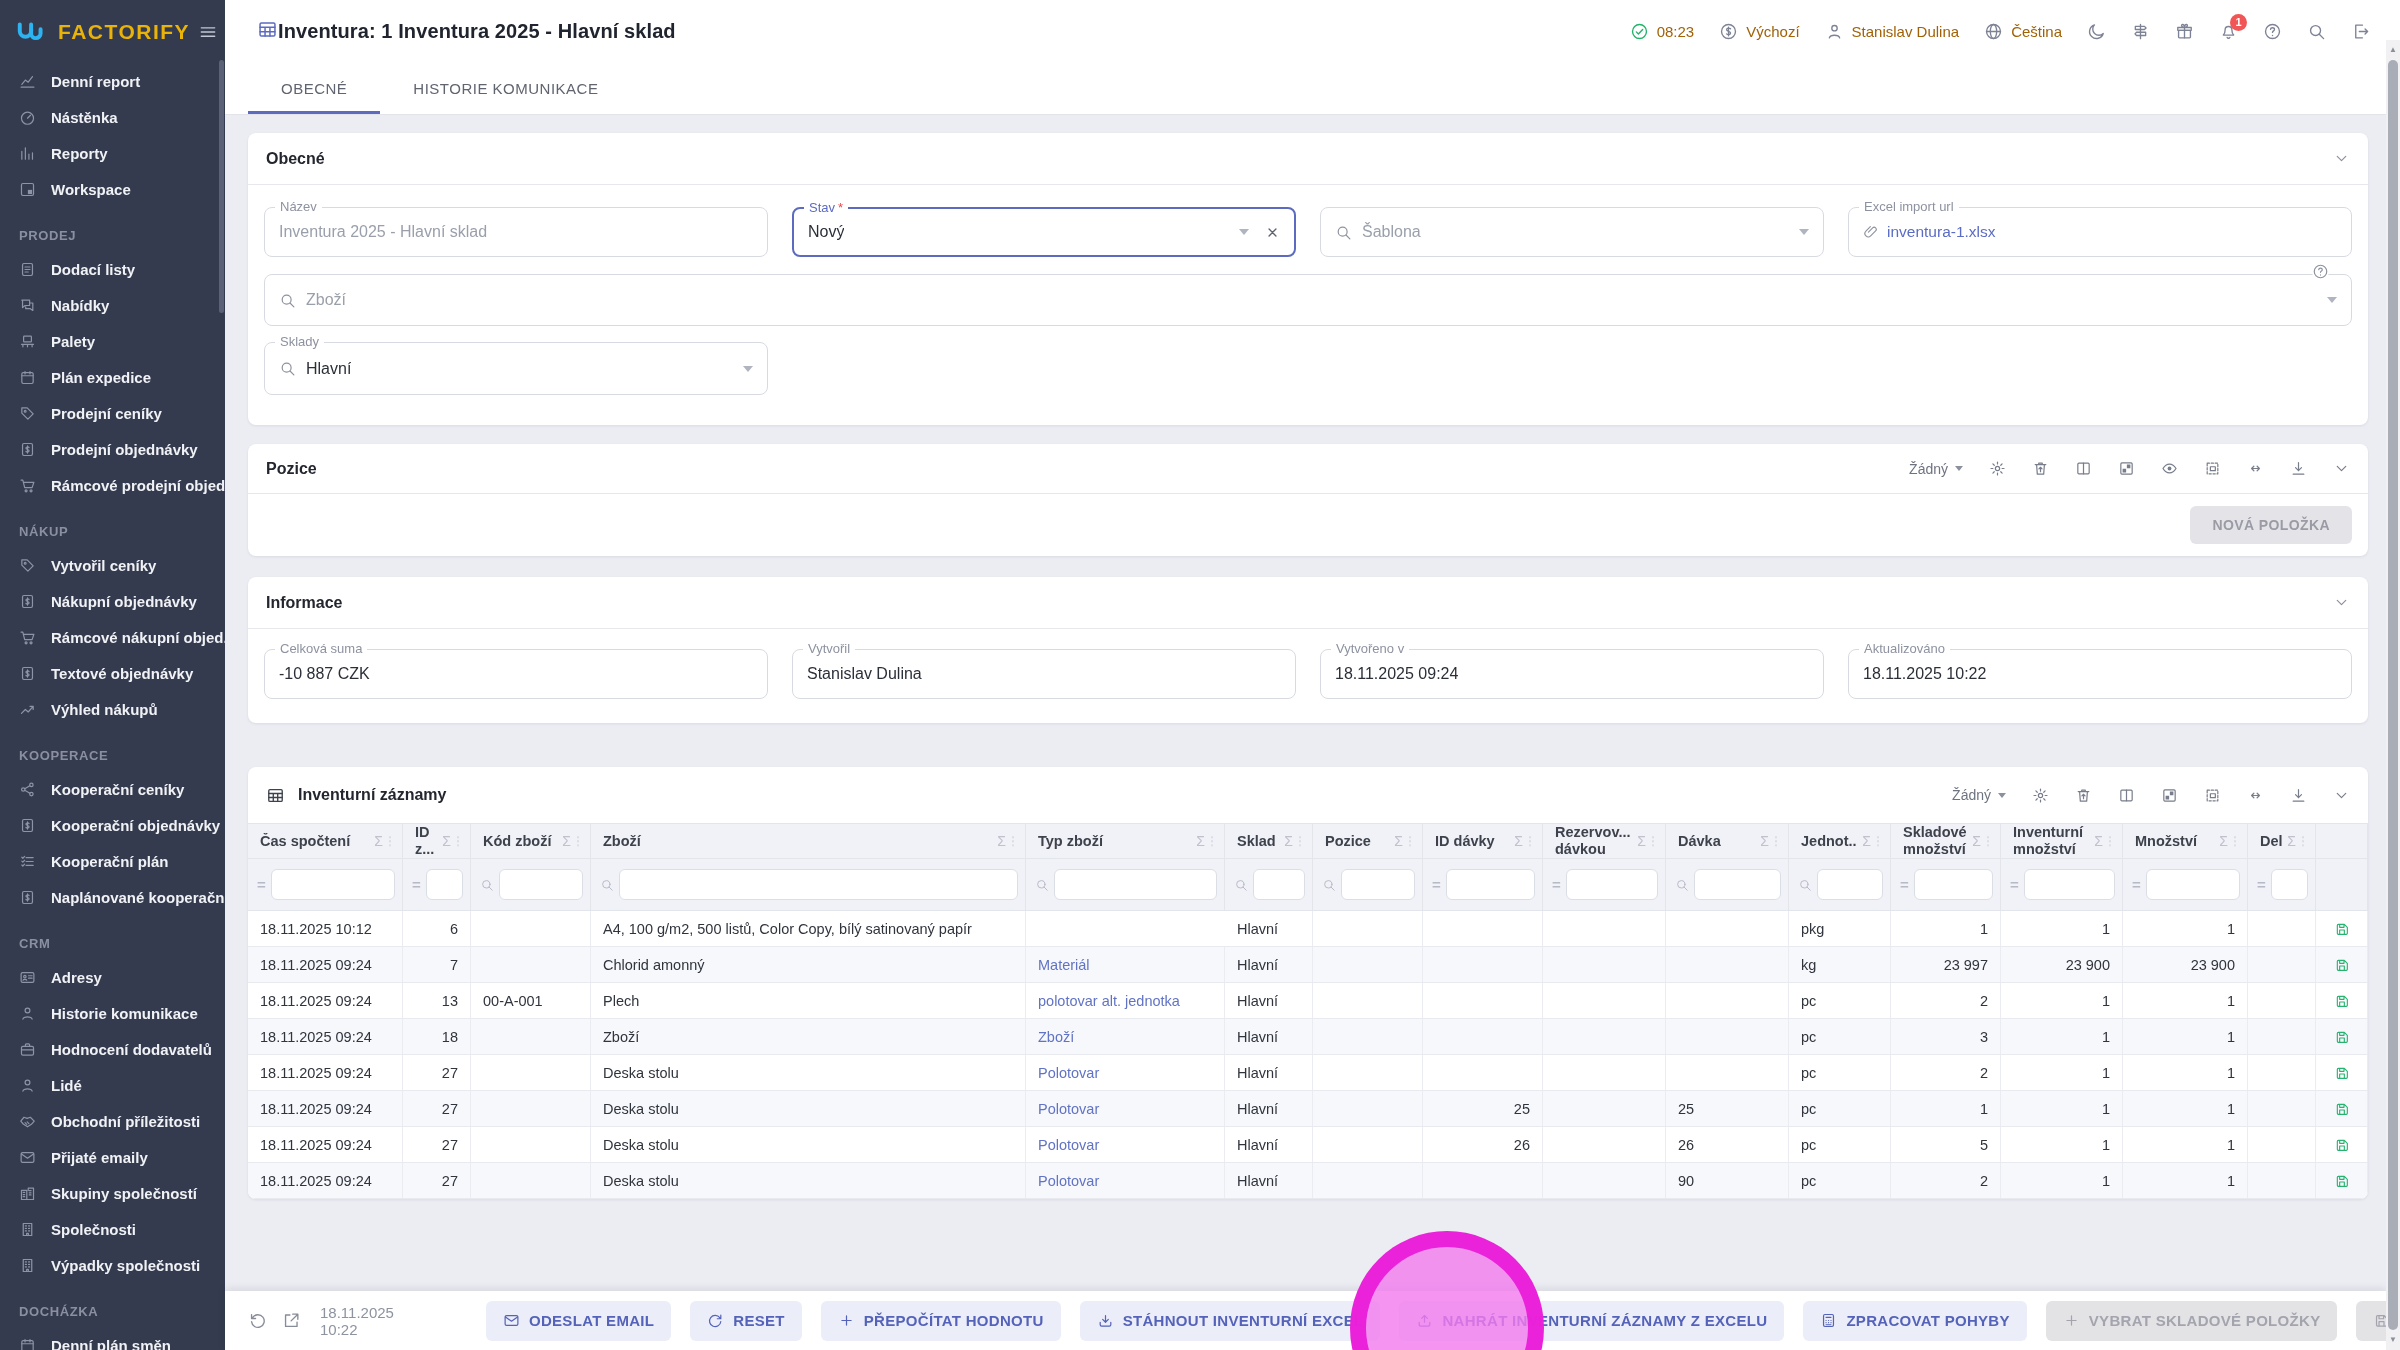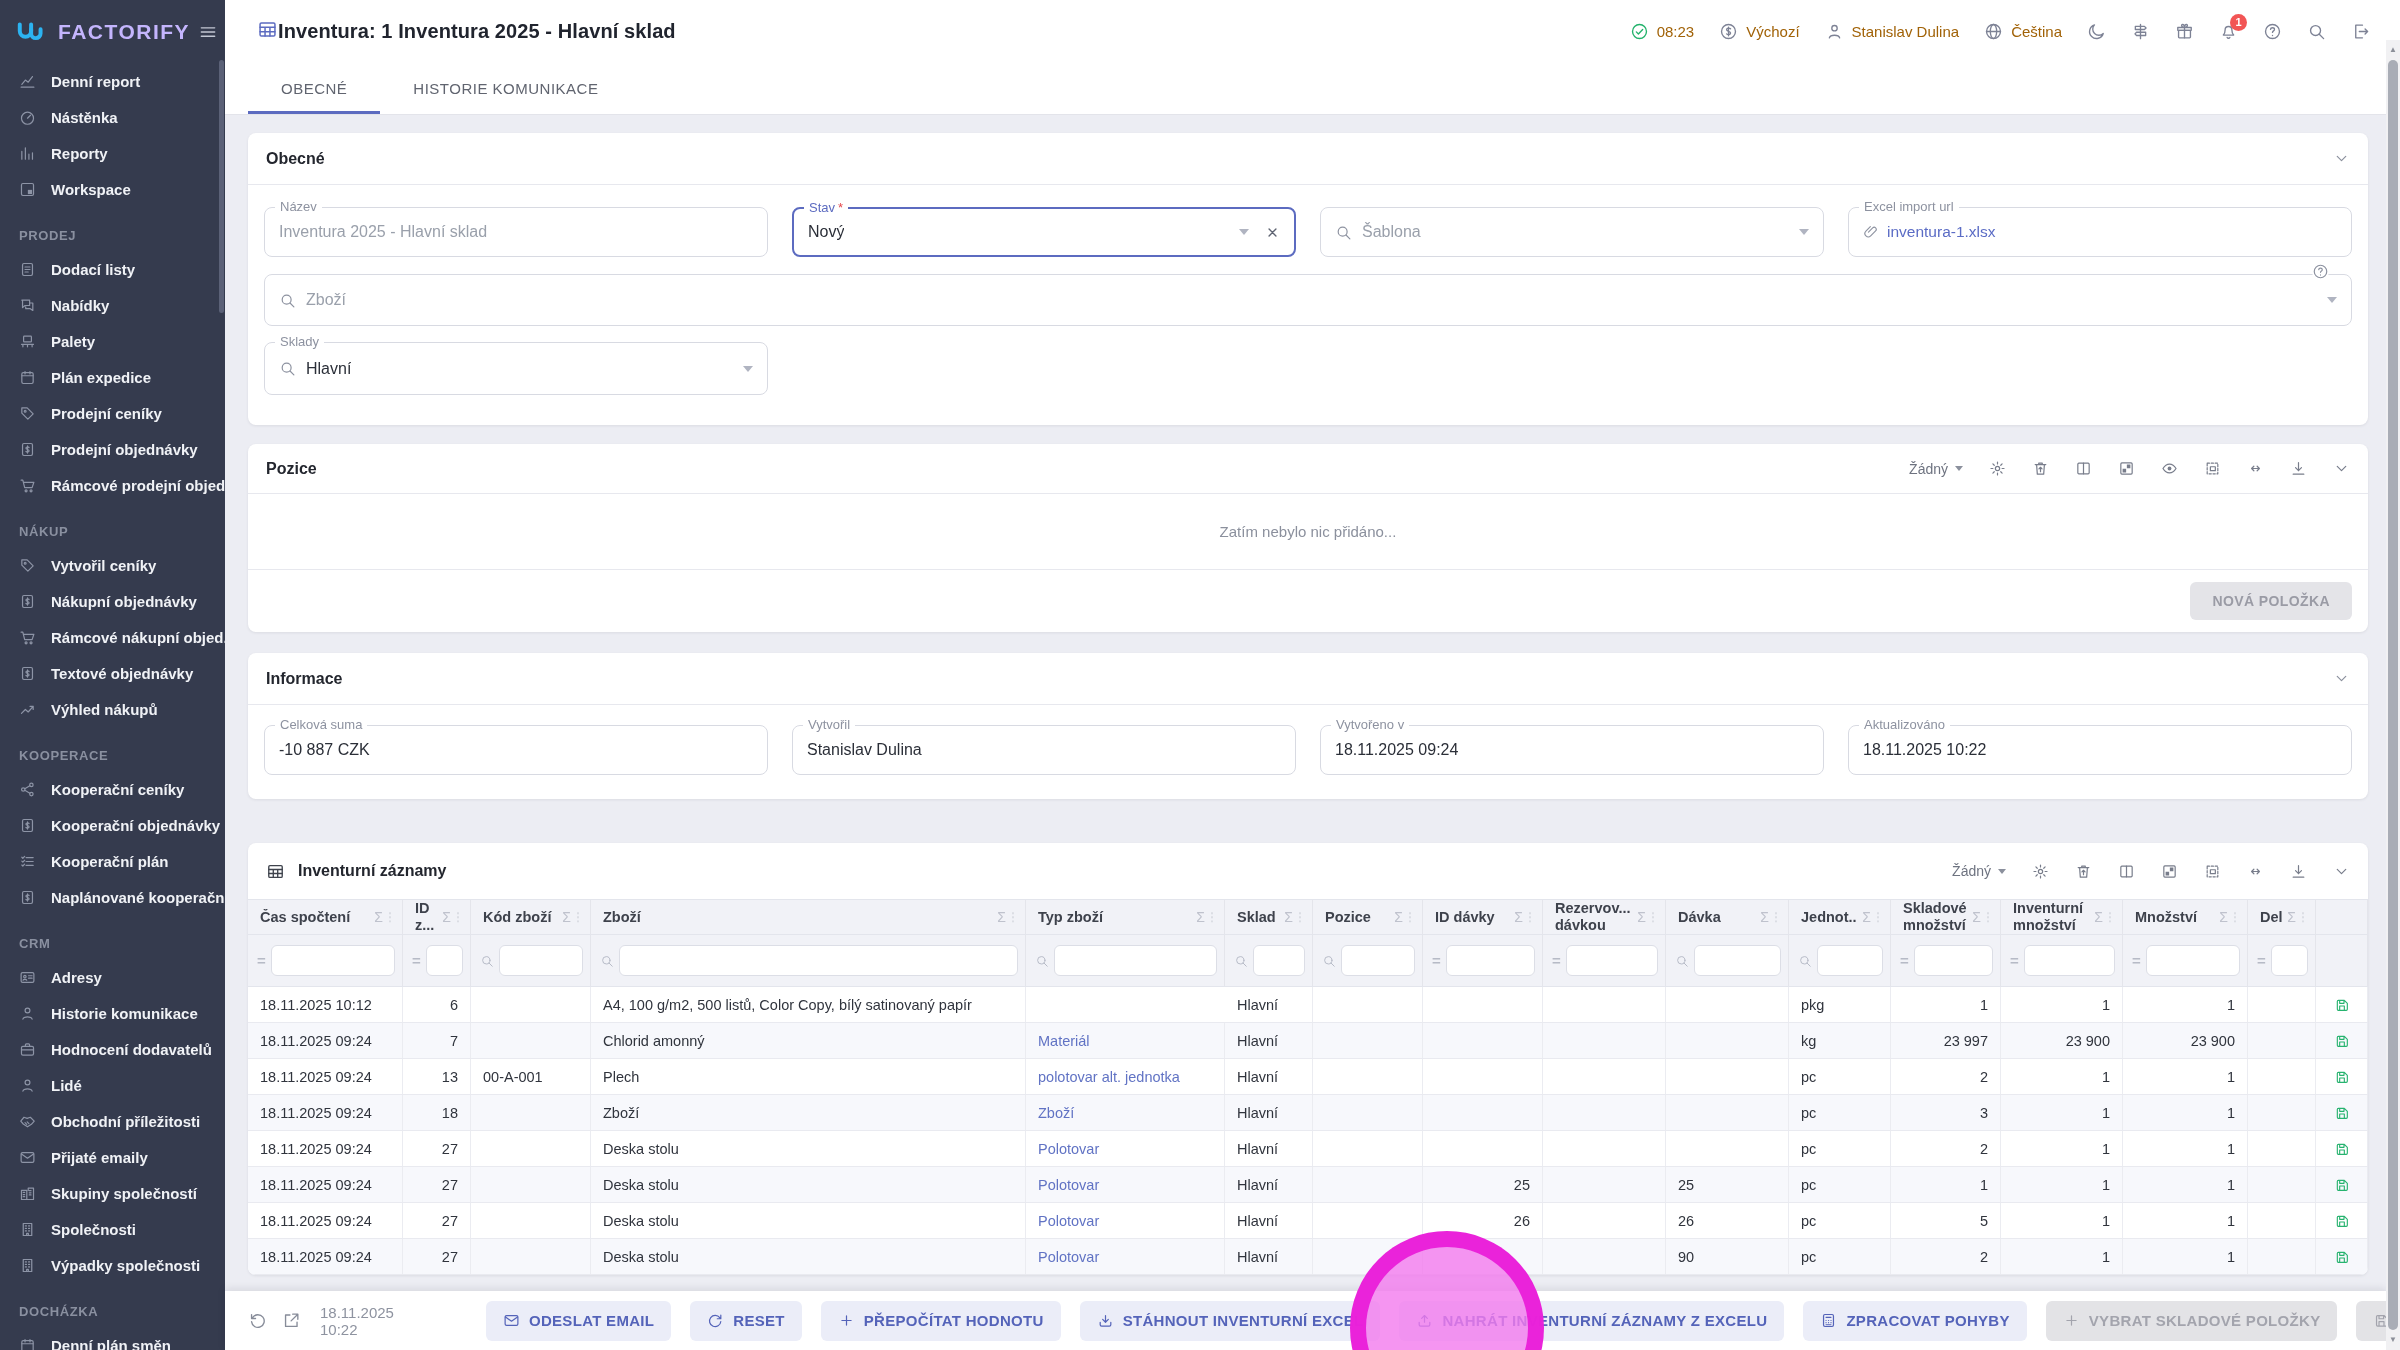--- a/index.html
+++ b/index.html
@@ -7,21 +7,21 @@
   body{font-family:"Liberation Sans",sans-serif;background:#ecedf3;position:relative}
   .app{position:absolute;inset:0;width:2400px;height:1350px}
 
   
   svg.ic{width:16px;height:16px;fill:none;stroke:currentColor;stroke-width:1.7;stroke-linecap:round;stroke-linejoin:round;flex:none}
 
   
   .sidebar{position:absolute;left:0;top:0;width:225px;height:1350px;background:#353b4e;color:#eef0f4;overflow:hidden;z-index:5}
   .logo-row{height:63px;display:flex;align-items:center;padding:0 14px 0 16px;gap:8px}
   .logomark{width:34px;height:24px;flex:none}
-  .logo-text{font-size:21px;font-weight:700;letter-spacing:1.5px;color:#c4b5fd}
+  .logo-text{font-size:21px;font-weight:700;letter-spacing:1.5px;color:#eab308}
   .burger{margin-left:auto;color:#c3c8d4;display:flex}
   .burger .ic{width:20px;height:20px}
   .nav-item{display:flex;align-items:center;height:36px;padding-left:19px;gap:15px;color:#f0f2f6;font-size:15px;font-weight:600;white-space:nowrap;overflow:hidden;cursor:pointer}
   .nav-item .ic{width:17px;height:17px;color:#8d94a6}
   .nav-section{margin-top:14px;height:30px;line-height:30px;padding-left:19px;color:#8a90a0;font-size:13px;font-weight:700;letter-spacing:.6px;white-space:nowrap}
   .sbthumb{position:absolute;top:60px;right:1px;width:5px;height:253px;background:#5b6177;border-radius:3px}
 
   
   .main{position:absolute;left:225px;top:0;width:2175px;height:1350px}
   .titlebar{height:62px;background:#fff;display:flex;align-items:center;padding:0 30px 0 32px}
@@ -735,21 +735,20 @@
                   </svg>
                 </span>
                 <span class="tool">
                   <svg class="ic">
                     <use href="#i-chev"></use>
                   </svg>
                 </span>
               </span>
           </div>
         </div>
-        <div class="empty-row">Zatím nebylo nic přidáno...</div>
         <div class="pozice-foot">
           <button class="btn-ghost">NOVÁ POLOŽKA</button>
         </div>
       </section>
 
       <section class="card" style="margin-bottom:44px">
         <div class="card-head">
           <span>Informace</span>
           <span class="chev">
               <svg class="ic">

